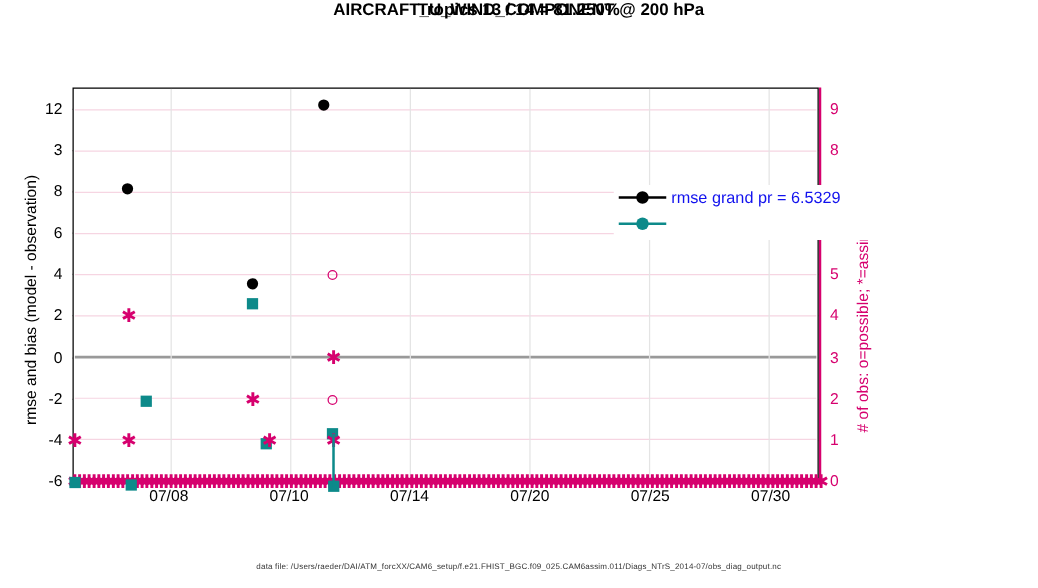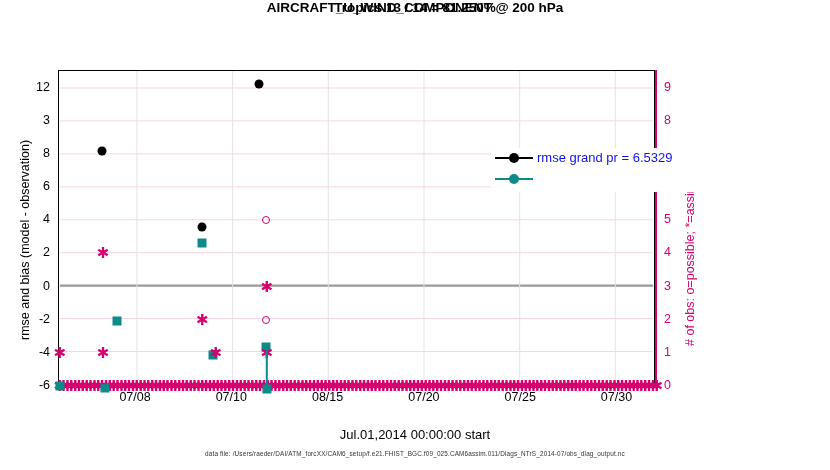--- a/index.html
+++ b/index.html
@@ -134,21 +134,21 @@
       <div style="position: absolute; background: rgb(214, 0, 110); width: 5px; height: 1px; left: 650px; top: 119.737px;"></div>
       <div class="ytick-r" style="top: 86.5789px; left: 664px;">9</div>
       <div style="position: absolute; background: rgb(214, 0, 110); width: 5px; height: 1px; left: 650px; top: 86.5789px;"></div>
       <div style="position: absolute; left: 655px; top: 70px; width: 2px; height: 315px; background: rgb(214, 0, 110);"></div>
     </div>
   <div id="xtick-group">
       <div class="xtick" style="left: 135.032px;">07/08</div>
       <div style="position: absolute; background: rgb(0, 0, 0); width: 1px; height: 5px; left: 135.032px; top: 380px;"></div>
       <div class="xtick" style="left: 231.323px;">07/10</div>
       <div style="position: absolute; background: rgb(0, 0, 0); width: 1px; height: 5px; left: 231.323px; top: 380px;"></div>
-      <div class="xtick" style="left: 327.613px;">08/15</div>
+      <div class="xtick" style="left: 327.613px;">07/14</div>
       <div style="position: absolute; background: rgb(0, 0, 0); width: 1px; height: 5px; left: 327.613px; top: 380px;"></div>
       <div class="xtick" style="left: 423.903px;">07/20</div>
       <div style="position: absolute; background: rgb(0, 0, 0); width: 1px; height: 5px; left: 423.903px; top: 380px;"></div>
       <div class="xtick" style="left: 520.194px;">07/25</div>
       <div style="position: absolute; background: rgb(0, 0, 0); width: 1px; height: 5px; left: 520.194px; top: 380px;"></div>
       <div class="xtick" style="left: 616.484px;">07/30</div>
       <div style="position: absolute; background: rgb(0, 0, 0); width: 1px; height: 5px; left: 616.484px; top: 380px;"></div>
     </div>
 
   <div id="plot">
@@ -355,16 +355,15 @@
         <div class="leg-dot" style="background: rgb(0, 0, 0);"></div>
         <div class="leg-txt" style="color: rgb(17, 17, 238);">rmse grand pr = 6.5329</div>
       </div>
       <div class="leg-row" id="leg-row-1" style="top:21px;">
         <div class="leg-line" style="background: rgb(13, 138, 138);"></div>
         <div class="leg-dot" style="background: rgb(13, 138, 138);"></div>
       </div>
     </div>
   </div>
 
-  <div id="xlabel">Jul.01,2014 00:00:00 start</div>
   <div id="footer">data file: /Users/raeder/DAI/ATM_forcXX/CAM6_setup/f.e21.FHIST_BGC.f09_025.CAM6assim.011/Diags_NTrS_2014-07/obs_diag_output.nc</div>
 
 </div>
 
 </body></html>

